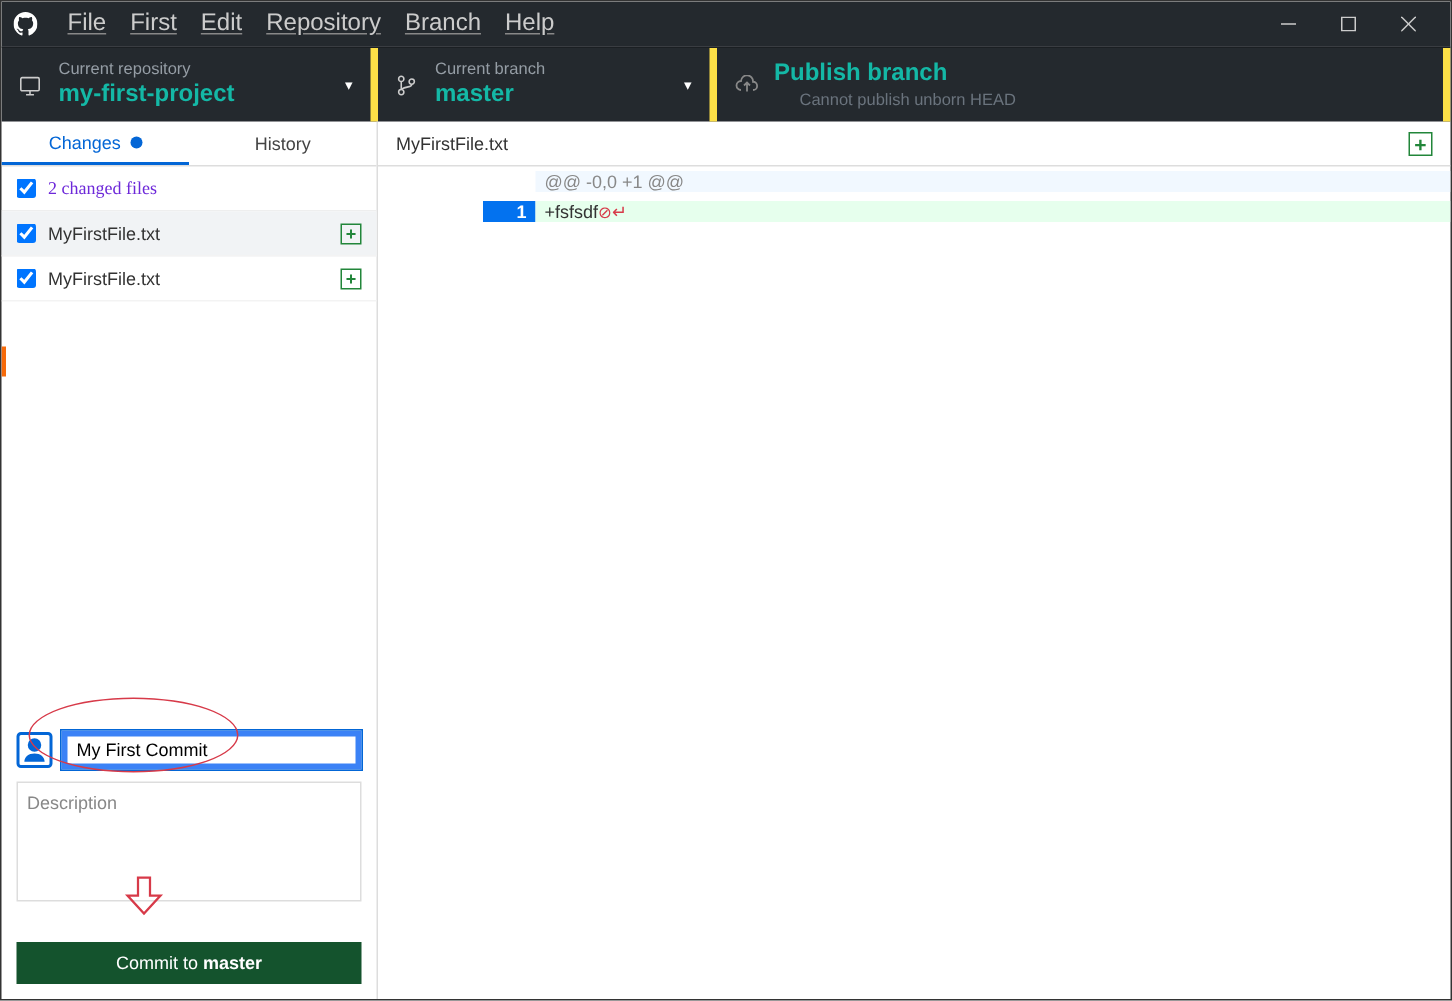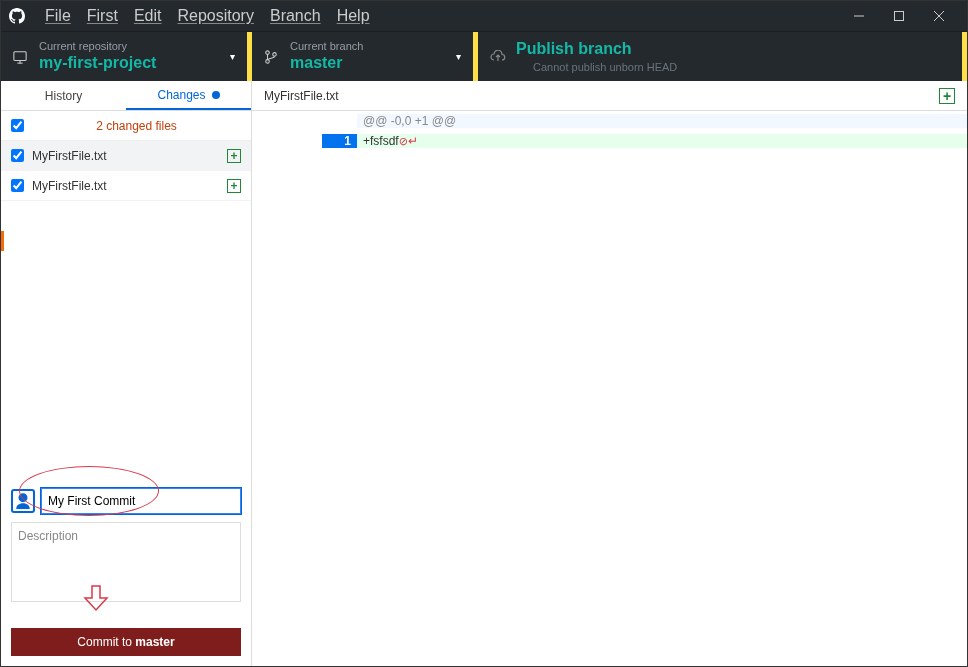--- a/index.html
+++ b/index.html
@@ -28,38 +28,38 @@
 .main { display: flex; height: calc(667px - 30px - 50px - 2px); }
 .sidebar { width: 251px; border-right: 1px solid #ddd; display: flex; flex-direction: column; position: relative; }
 
 .tabs { display: flex; height: 30px; border-bottom: 1px solid #ddd; }
 .tab { flex: 1; display: flex; align-items: center; justify-content: center; font-size: 12px; cursor: pointer; color: #444; }
 .tab.active { color: #0366d6; border-bottom: 2px solid #0366d6; }
 .tab .dot { width: 8px; height: 8px; background: #0366d6; border-radius: 50%; margin-left: 6px; }
 
 .changes-header { height: 30px; display: flex; align-items: center; padding: 0 10px; font-size: 12px; border-bottom: 1px solid #eee; }
 .changes-header input[type="checkbox"] { margin-right: 8px; }
-.changes-header .count-text { flex: 1; text-align: center; color: #c2410c; }
+.changes-header .count-text { flex: 1; text-align: left; color: #6d28d9; font-family: Liberation Serif, serif; }
 
 .file-row { height: 30px; display: flex; align-items: center; padding: 0 10px; font-size: 12px; border-bottom: 1px solid #f3f3f3; cursor: pointer; }
 .file-row input[type="checkbox"] { margin-right: 8px; }
 .file-row .fname { flex: 1; color: #333; }
 .file-row.selected { background: #f1f3f5; }
 .file-row .add-badge { width: 14px; height: 14px; border: 1.5px solid #22863a; color: #22863a; display: flex; align-items: center; justify-content: center; font-size: 12px; font-weight: bold; line-height: 1; }
 
 .orange-marker { position: absolute; left: 0; top: 150px; width: 3px; height: 20px; background: #f66a0a; }
 
 .commit-area { margin-top: auto; padding: 10px; }
 .commit-summary-row { display: flex; align-items: center; margin-bottom: 8px; }
 .avatar { width: 24px; height: 24px; background: #fff; border: 2px solid #0366d6; border-radius: 3px; margin-right: 6px; display: flex; align-items: center; justify-content: center; }
 .avatar svg { fill: #0366d6; }
-.summary-input { flex: 1; height: 26px; border: 1px solid #3b82f6; outline: 1px solid #0366d6; padding: 0 6px; font-size: 12px; }
+.summary-input { flex: 1; height: 26px; border: 4px solid #3b82f6; outline: 1px solid #0366d6; padding: 0 6px; font-size: 12px; }
 .desc-input { width: 100%; height: 80px; border: 1px solid #ddd; padding: 6px; font-size: 12px; resize: none; margin-bottom: 22px; color: #333; }
 .desc-input::placeholder { color: #888; }
-.commit-btn { width: 100%; height: 28px; background: #7f1d1d; color: #fff; border: none; font-size: 12px; cursor: pointer; }
+.commit-btn { width: 100%; height: 28px; background: #14532d; color: #fff; border: none; font-size: 12px; cursor: pointer; }
 .commit-btn b { font-weight: 700; }
 
 .ellipse-annot { position: absolute; border: 1px solid #d73a49; border-radius: 50%; pointer-events: none; }
 .arrow-annot { position: absolute; pointer-events: none; }
 
 .diffpane { flex: 1; display: flex; flex-direction: column; }
 .diff-header { height: 30px; display: flex; align-items: center; padding: 0 12px; font-size: 12px; border-bottom: 1px solid #ddd; color: #333; }
 .diff-header .spacer { flex: 1; }
 .diff-header .add-badge { width: 16px; height: 16px; border: 1.5px solid #22863a; color: #22863a; display: flex; align-items: center; justify-content: center; font-size: 14px; font-weight: bold; line-height: 1; }
 
@@ -149,26 +149,26 @@
     <div class="text-block">
       <div class="value">Publish branch</div>
       <div class="sub">Cannot publish unborn HEAD</div>
     </div>
   </div>
 </div>
 
 <div class="main">
   <div class="sidebar">
     <div class="tabs">
-      <div class="tab">
-        <span>History</span>
-      </div>
       <div class="tab active">
         <span>Changes</span>
         <span class="dot"></span>
+      </div>
+      <div class="tab">
+        <span>History</span>
       </div>
     </div>
 
     <div class="changes-header">
       <input type="checkbox" checked="" style="">
       <div class="count-text">2 changed files</div>
     </div>
 
     <div class="file-row selected">
       <input type="checkbox" checked="" style="">

